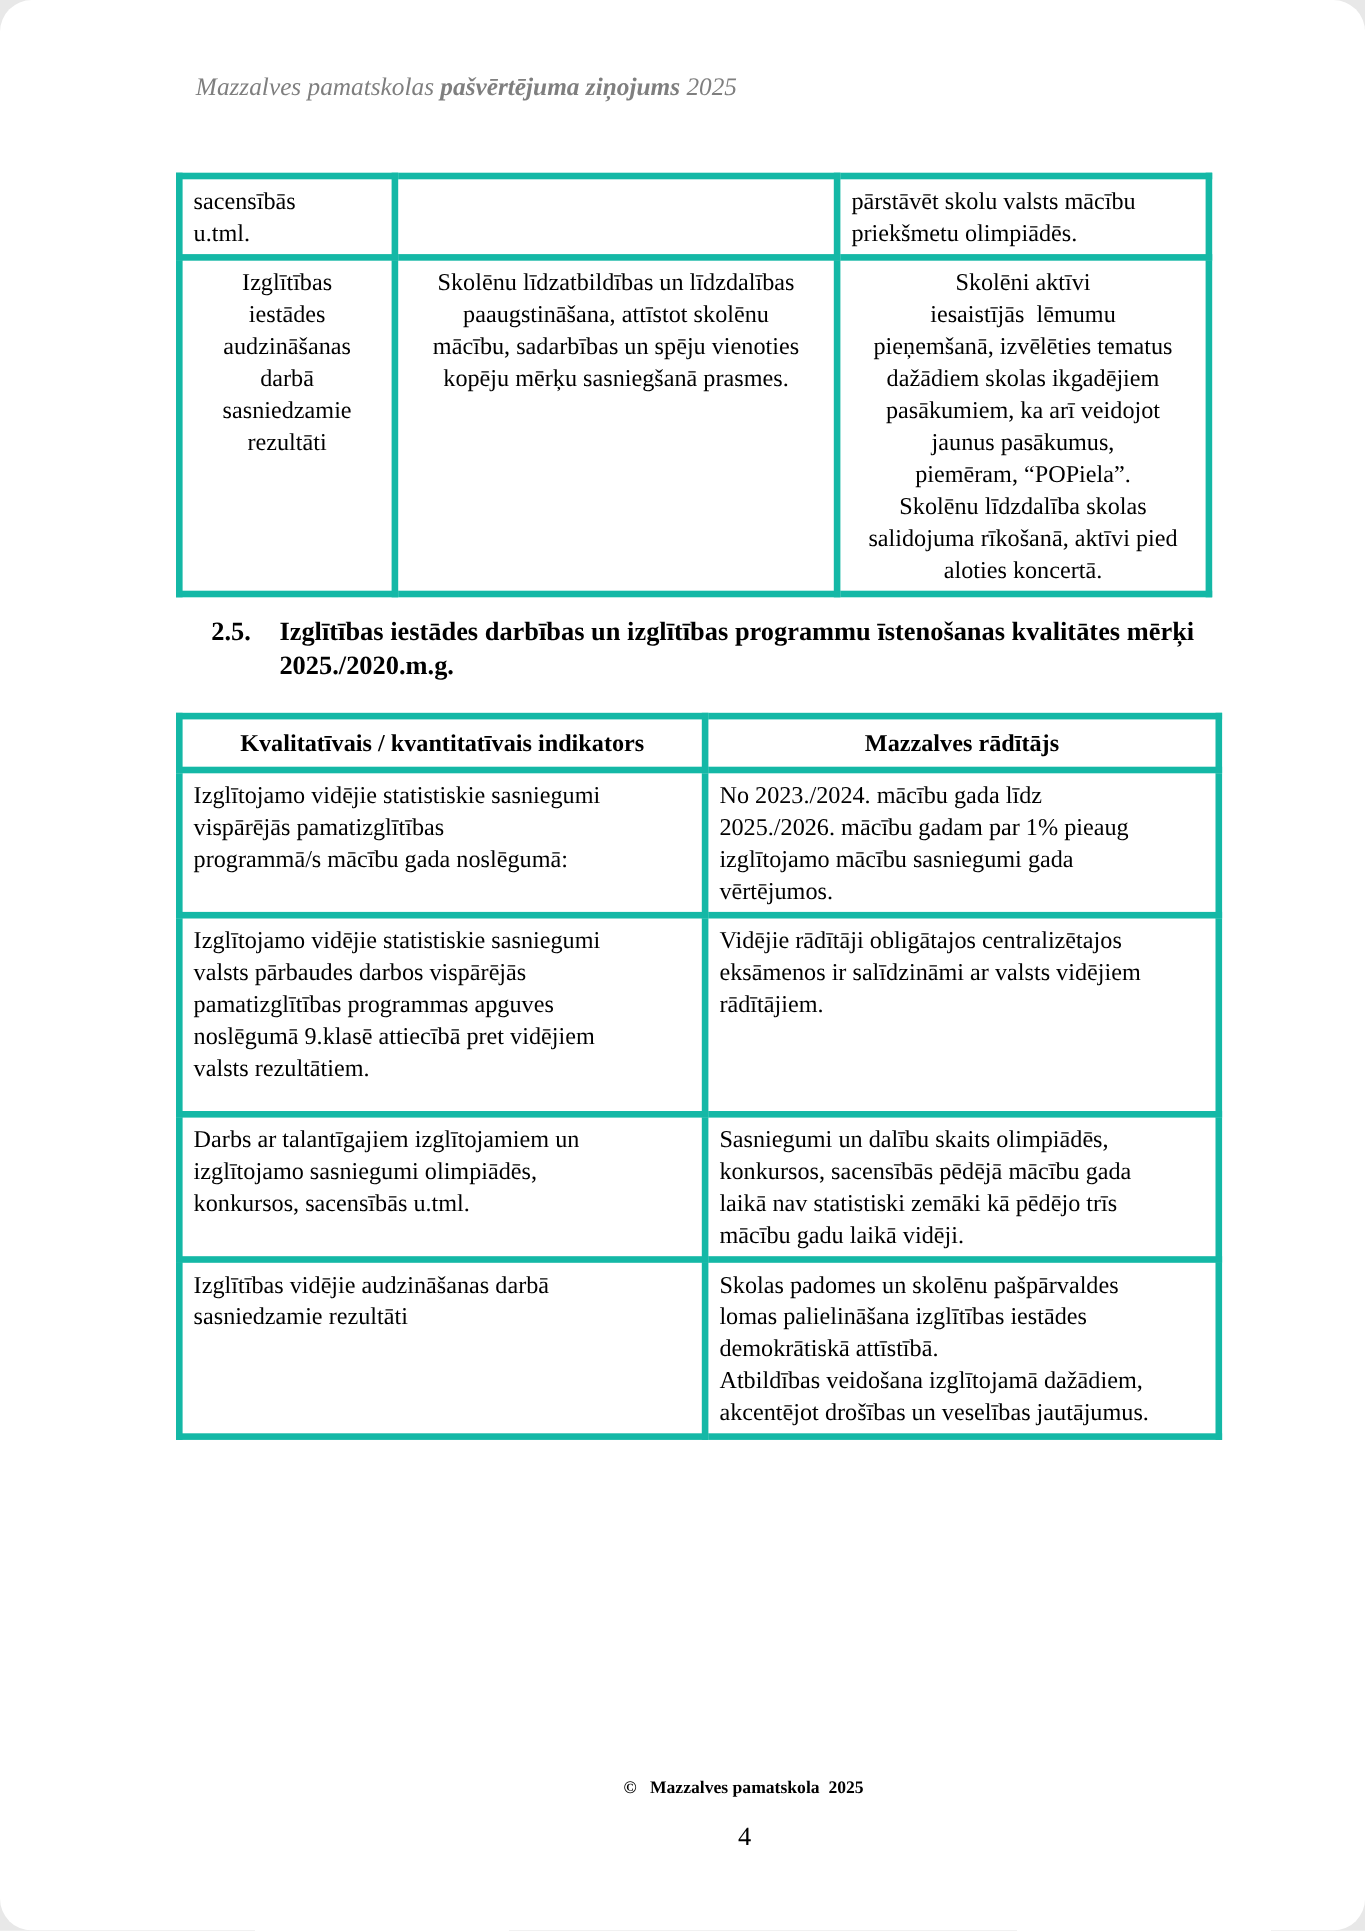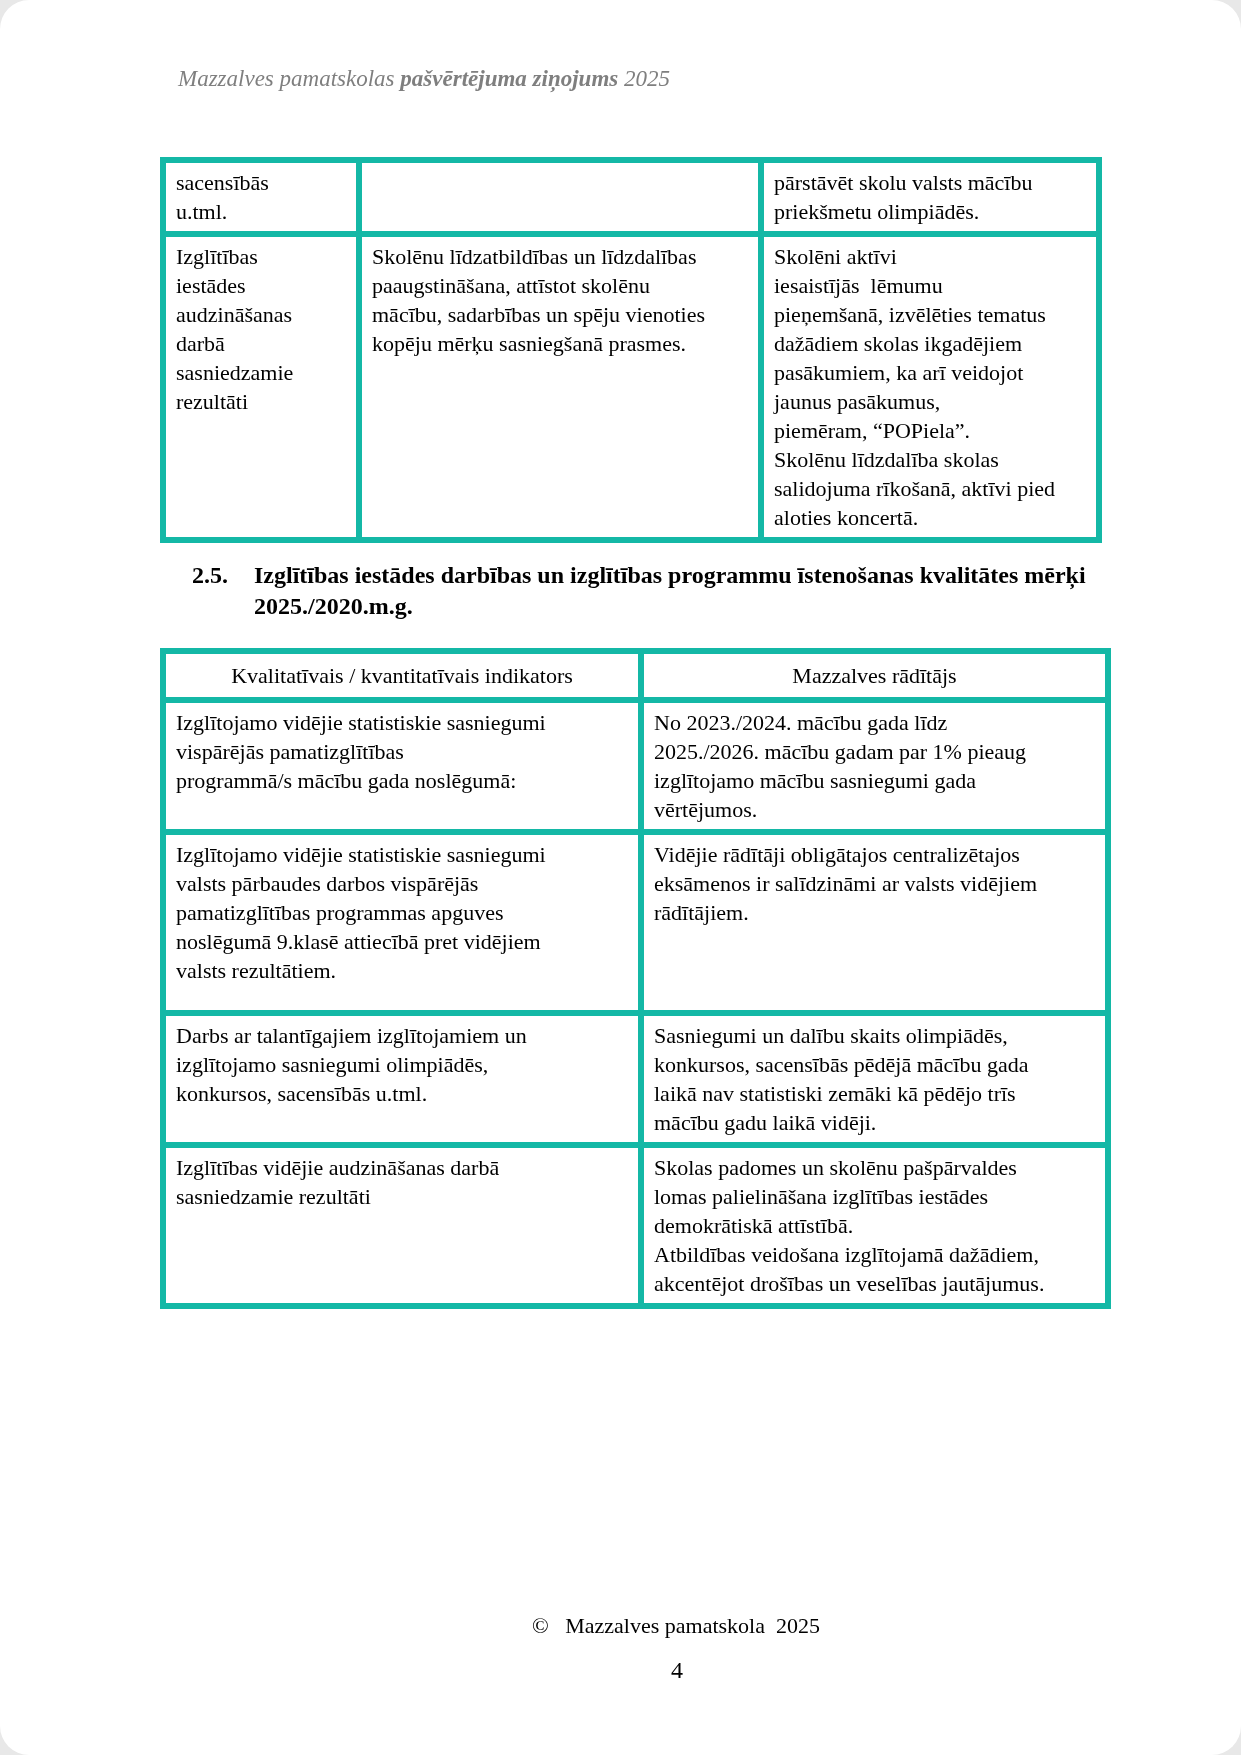--- a/index.html
+++ b/index.html
@@ -38,48 +38,49 @@
   .cell-text {
     white-space:pre-wrap;
     font-size:22px;
     line-height:29px;
   }
   .t1 { left:160px; top:157px; width:936px; }
   .t2 { left:160px; top:648px; width:945px; }
   .t2 th {
     vertical-align:middle;
     text-align:center;
-    font-weight:normal;
+    font-weight:bold;
     height:49px;
     padding:2px 10px;
   }
   .t2 th .cell-text { white-space:nowrap; }
   .t1 .r1 td { height:71px; }
-  .t1 .r2 td { height:304px; }
+  .t1 .r2 td { height:304px;text-align:center; }
   .t2 .r1 td { height:125px; }
   .t2 .r2 td { height:181px; }
   .t2 .r3 td { height:130px; }
   .t2 .r4 td { height:157px; }
 
   
   .section-heading {
     position:absolute; left:192px; top:560px; width:930px;
     display:flex;
     font-weight:bold;
     font-size:24px; line-height:31px;
   }
   .sec-num { flex:0 0 62px; }
   .sec-title { flex:1 1 auto; white-space:pre-wrap; }
 
   
   .copyright {
     position:absolute; top:1615px; left:676px;
     transform:translateX(-50%);
-    font-size:22px; line-height:22px;
+    font-size:16px; line-height:22px;
     white-space:pre;
+    font-weight:bold;
   }
   .page-number {
     position:absolute; top:1655px; left:677px;
     transform:translateX(-50%);
     font-size:24px; line-height:30px;
   }
 </style>
 </head>
 <body>
 

